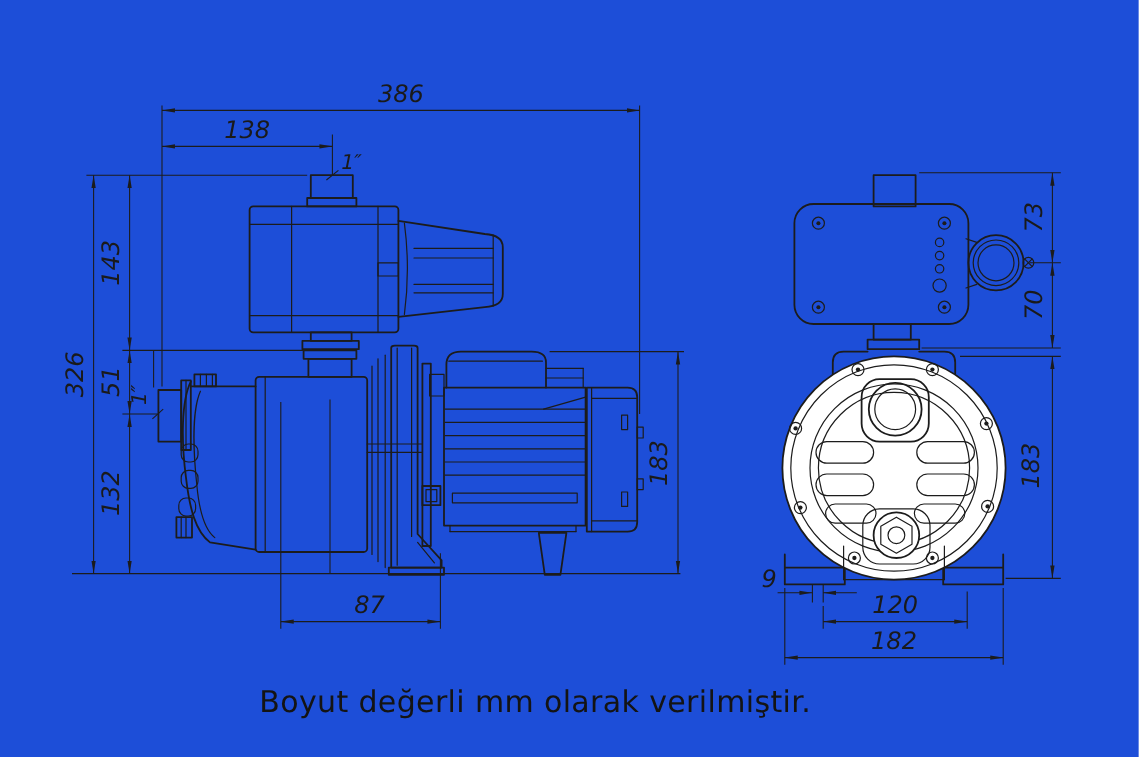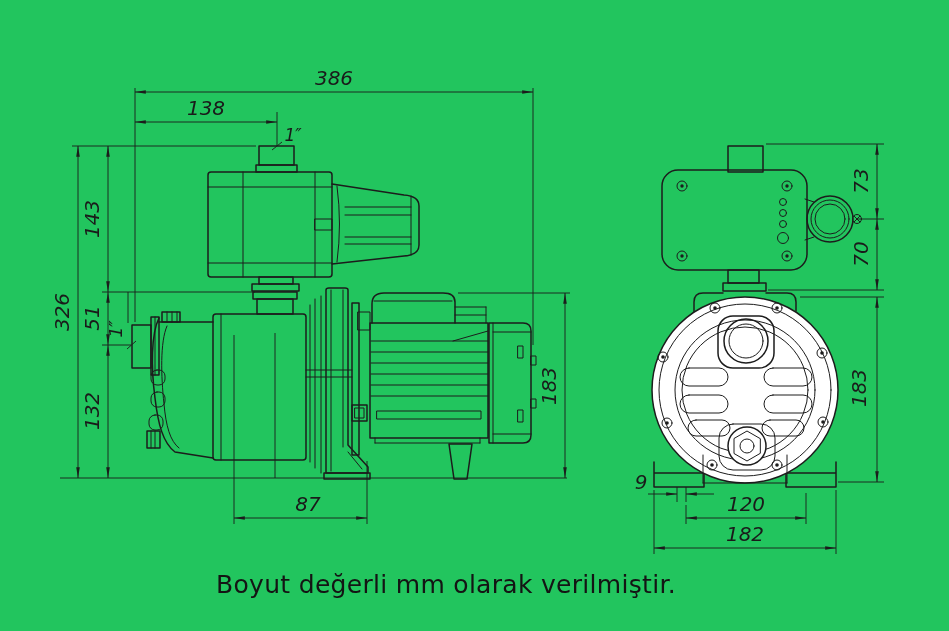--- a/index.html
+++ b/index.html
@@ -1,16 +1,16 @@
 <!DOCTYPE html>
 <html><head>
 <meta charset="utf-8">
 <style>
   html,body{margin:0;padding:0;background:#fff;}
-  #stage{position:relative;width:949px;height:631px;background:#22c55e;overflow:hidden;
+  #stage{position:relative;width:949px;height:631px;background:#1d4ed8;overflow:hidden;
          font-family:"DejaVu Sans",sans-serif;}
   svg{position:absolute;left:0;top:0;}
   .o{fill:none;stroke:#1c1c1c;stroke-width:1.5;stroke-linejoin:round;stroke-linecap:round}
   .i{fill:none;stroke:#1c1c1c;stroke-width:1;stroke-linejoin:round;stroke-linecap:round}
   .d{fill:none;stroke:#1c1c1c;stroke-width:0.9;stroke-linecap:butt}
   .w{fill:#ffffff}
   .blk{fill:#1c1c1c;stroke:none}
   text.dim{font-family:"DejaVu Sans",sans-serif;font-style:italic;font-size:20px;fill:#1a1a1a}
   text.dim-sm{font-family:"DejaVu Sans",sans-serif;font-style:italic;font-size:17px;fill:#1a1a1a}
   text.caption{font-family:"DejaVu Sans",sans-serif;font-size:25px;fill:#141414;letter-spacing:.3px}

